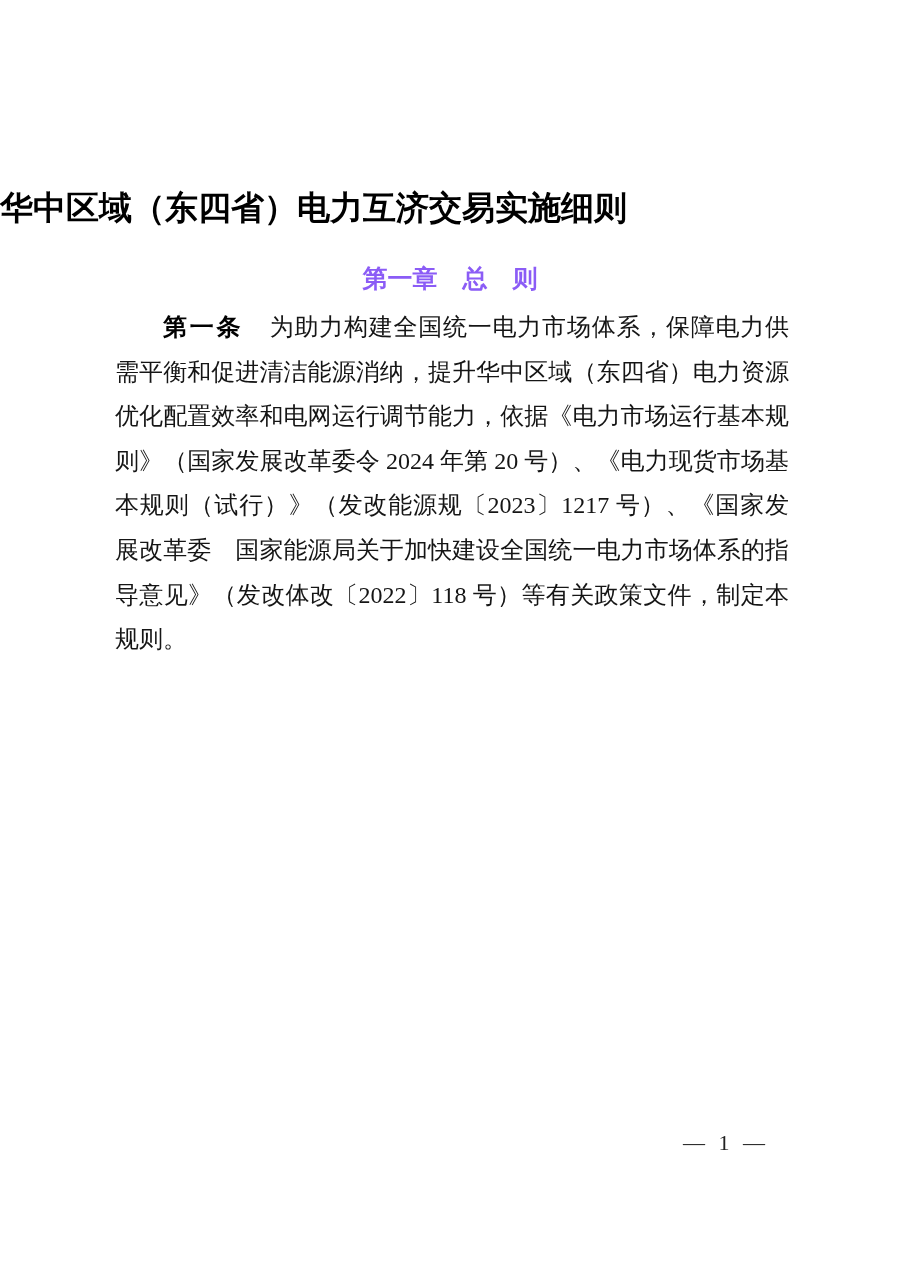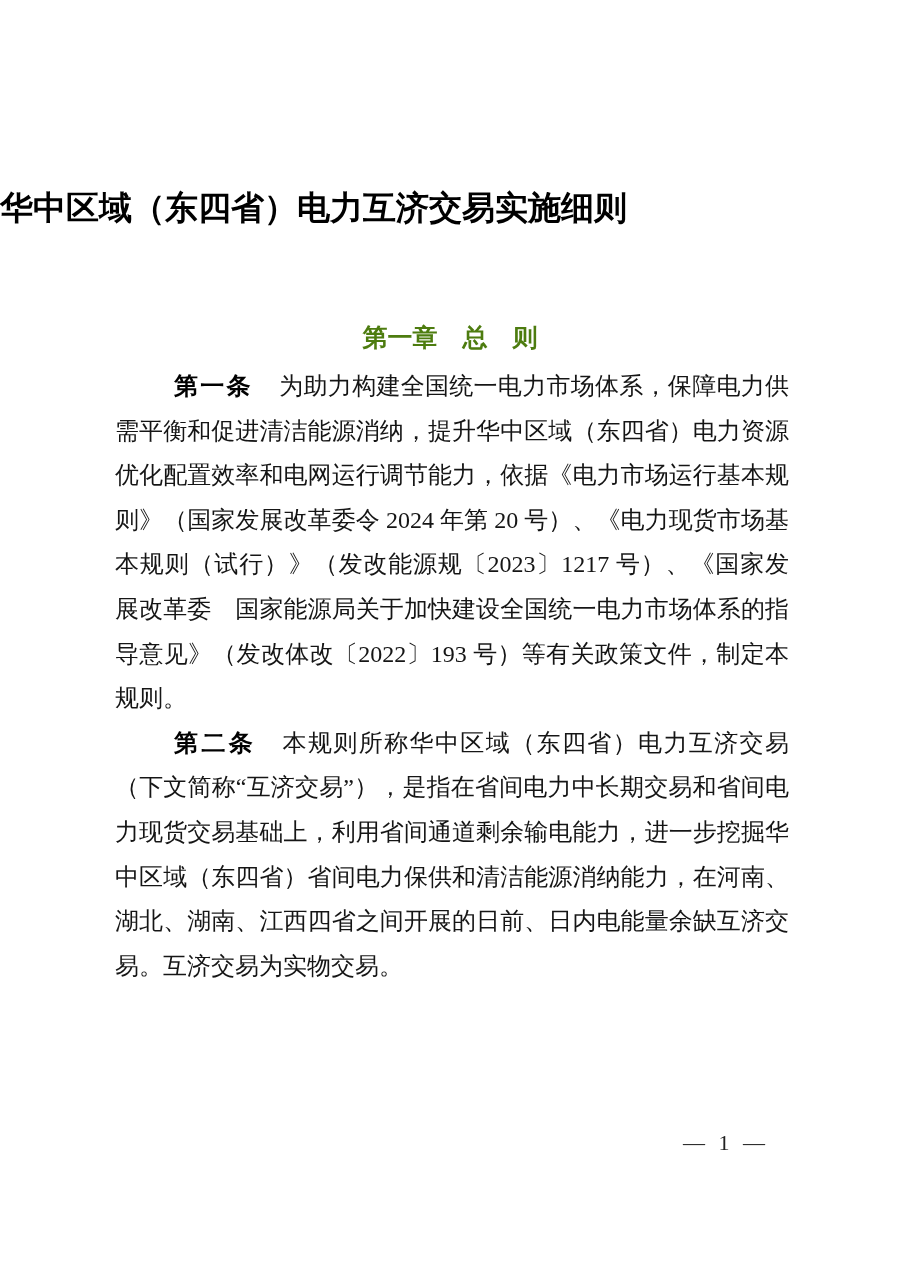--- a/index.html
+++ b/index.html
@@ -20,47 +20,46 @@
   .doc-title {
     padding-top: 186px;
     text-align: left;
     font-size: 33px;
     line-height: 44px;
     font-weight: 700;
     letter-spacing: 0px;
     color: #000000;
   }
   .chapter-heading {
-    margin-top: 90px;
+    margin-top: 31px;
     text-align: center;
     font-size: 25px;
     line-height: 36px;
     font-weight: 700;
-    color: #4d7c0f;
+    color: #8b5cf6;
   }
   .doc-body {
     margin: 8px auto 0 auto;
     width: 674px;
     margin-left: 115px;
     font-size: 24px;
     line-height: 44.6px;
     text-align: justify;
     text-justify: inter-ideograph;
     color: #151515;
   }
   .article {
     margin: 0;
     text-indent: 2em;
   }
   .article .article-label {
     font-weight: 700;
     color: #000000;
     margin-right: 1.1em;
     letter-spacing: 2px;
-    margin-left: 11px;
   }
   .page-footer {
     position: absolute;
     top: 1128px;
     right: 131px;
     font-size: 22px;
     line-height: 30px;
     color: #222222;
     letter-spacing: 4px;
   }
@@ -70,25 +69,22 @@
 
 <div class="page">
 
   <div class="doc-title">华中区域（东四省）电力互济交易实施细则</div>
 
   <div class="chapter-heading">第一章　总　则</div>
 
   <div class="doc-body">
 
     <p class="article">
-      <span class="article-label">第一条</span><span>为助力构建全国统一电力市场体系，保障电力供需平衡和促进清洁能源消纳，提升华中区域（东四省）电力资源优化配置效率和电网运行调节能力，依据《电力市场运行基本规则》（国家发展改革委令 2024 年第 20 号）、《电力现货市场基本规则（试行）》（发改能源规〔2023〕1217 号）、《国家发展改革委　国家能源局关于加快建设全国统一电力市场体系的指导意见》（发改体改〔2022〕193 号）等有关政策文件，制定本规则。</span>
+      <span class="article-label">第一条</span><span>为助力构建全国统一电力市场体系，保障电力供需平衡和促进清洁能源消纳，提升华中区域（东四省）电力资源优化配置效率和电网运行调节能力，依据《电力市场运行基本规则》（国家发展改革委令 2024 年第 20 号）、《电力现货市场基本规则（试行）》（发改能源规〔2023〕1217 号）、《国家发展改革委　国家能源局关于加快建设全国统一电力市场体系的指导意见》（发改体改〔2022〕118 号）等有关政策文件，制定本规则。</span>
     </p>
 
-    <p class="article">
-      <span class="article-label">第二条</span><span>本规则所称华中区域（东四省）电力互济交易（下文简称“互济交易”），是指在省间电力中长期交易和省间电力现货交易基础上，利用省间通道剩余输电能力，进一步挖掘华中区域（东四省）省间电力保供和清洁能源消纳能力，在河南、湖北、湖南、江西四省之间开展的日前、日内电能量余缺互济交易。互济交易为实物交易。</span>
-    </p>
 
 
   </div>
 
   <div class="page-footer">— 1 —</div>
 
 </div>
 
 </body></html>

